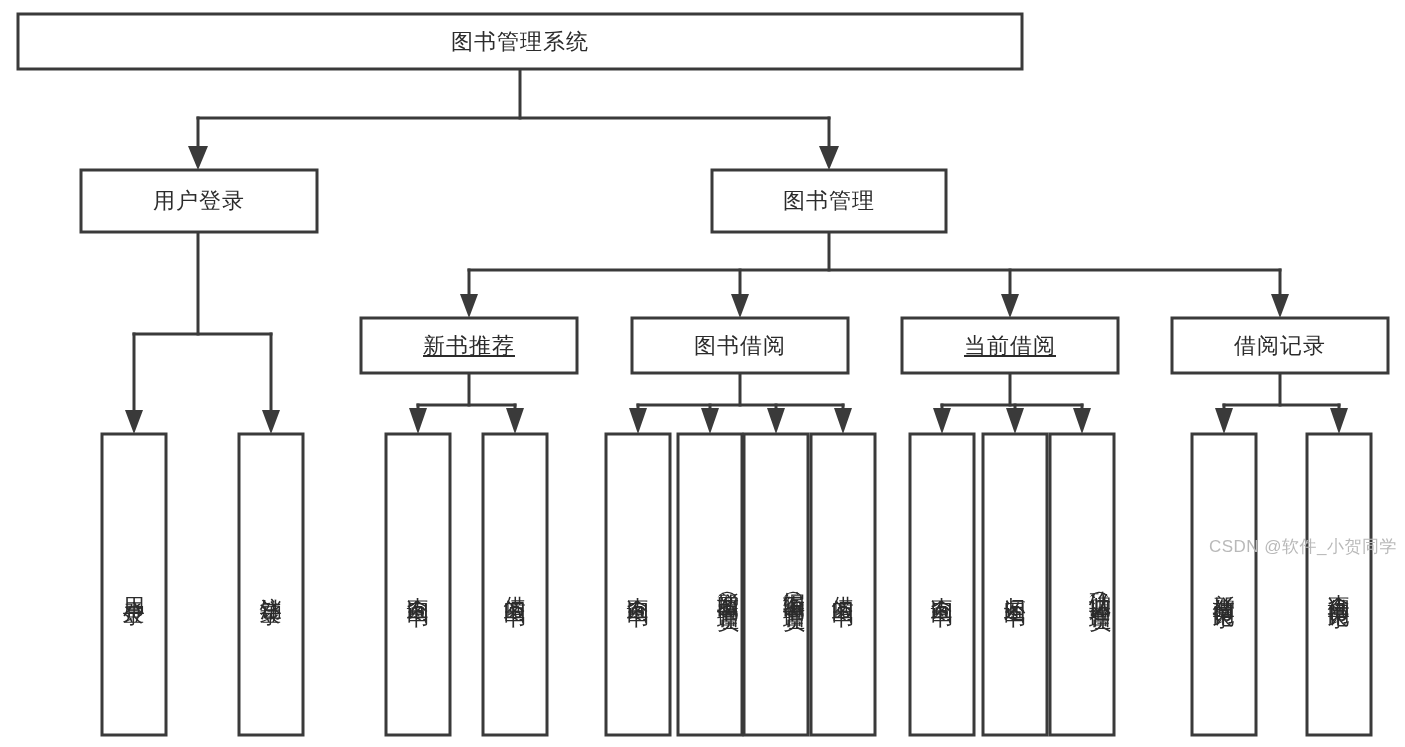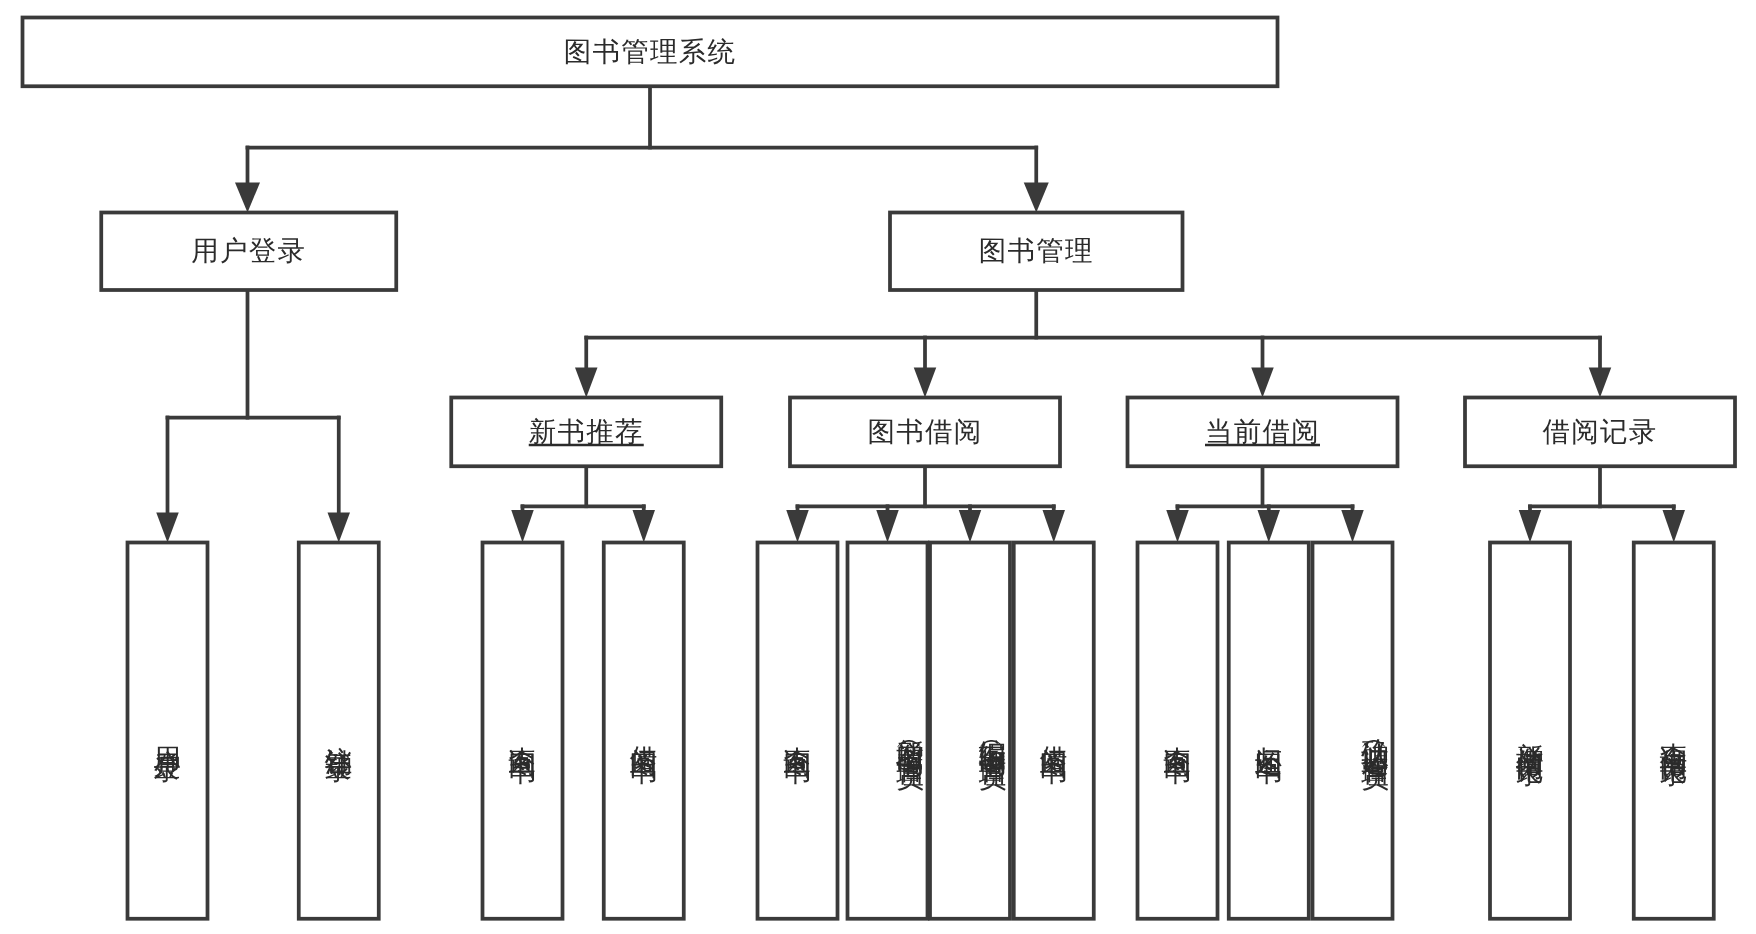--- a/index.html
+++ b/index.html
@@ -203,14 +203,15 @@
   <div class="node-label label-v centered" style="left:606px; top:434px; width:64px; height:301px;">查询图书</div>
   <div class="node-label label-v" style="left:678px; top:434px; width:64px; height:301px;">新增图书（管理员）</div>
   <div class="node-label label-v" style="left:744px; top:434px; width:64px; height:301px;">编辑图书（管理员）</div>
   <div class="node-label label-v centered" style="left:811px; top:434px; width:64px; height:301px;">借阅图书</div>
   <div class="node-label label-v centered" style="left:910px; top:434px; width:64px; height:301px;">查询图书</div>
   <div class="node-label label-v centered" style="left:983px; top:434px; width:64px; height:301px;">归还图书</div>
   <div class="node-label label-v" style="left:1050px; top:434px; width:64px; height:301px;">确认归还（管理员）</div>
   <div class="node-label label-v centered" style="left:1192px; top:434px; width:64px; height:301px;">新增借阅记录</div>
   <div class="node-label label-v centered" style="left:1307px; top:434px; width:64px; height:301px;">查询借阅记录</div>
 
+  <div class="watermark">CSDN @软件_小贺同学</div>
 
 </div>
 
 </body></html>

